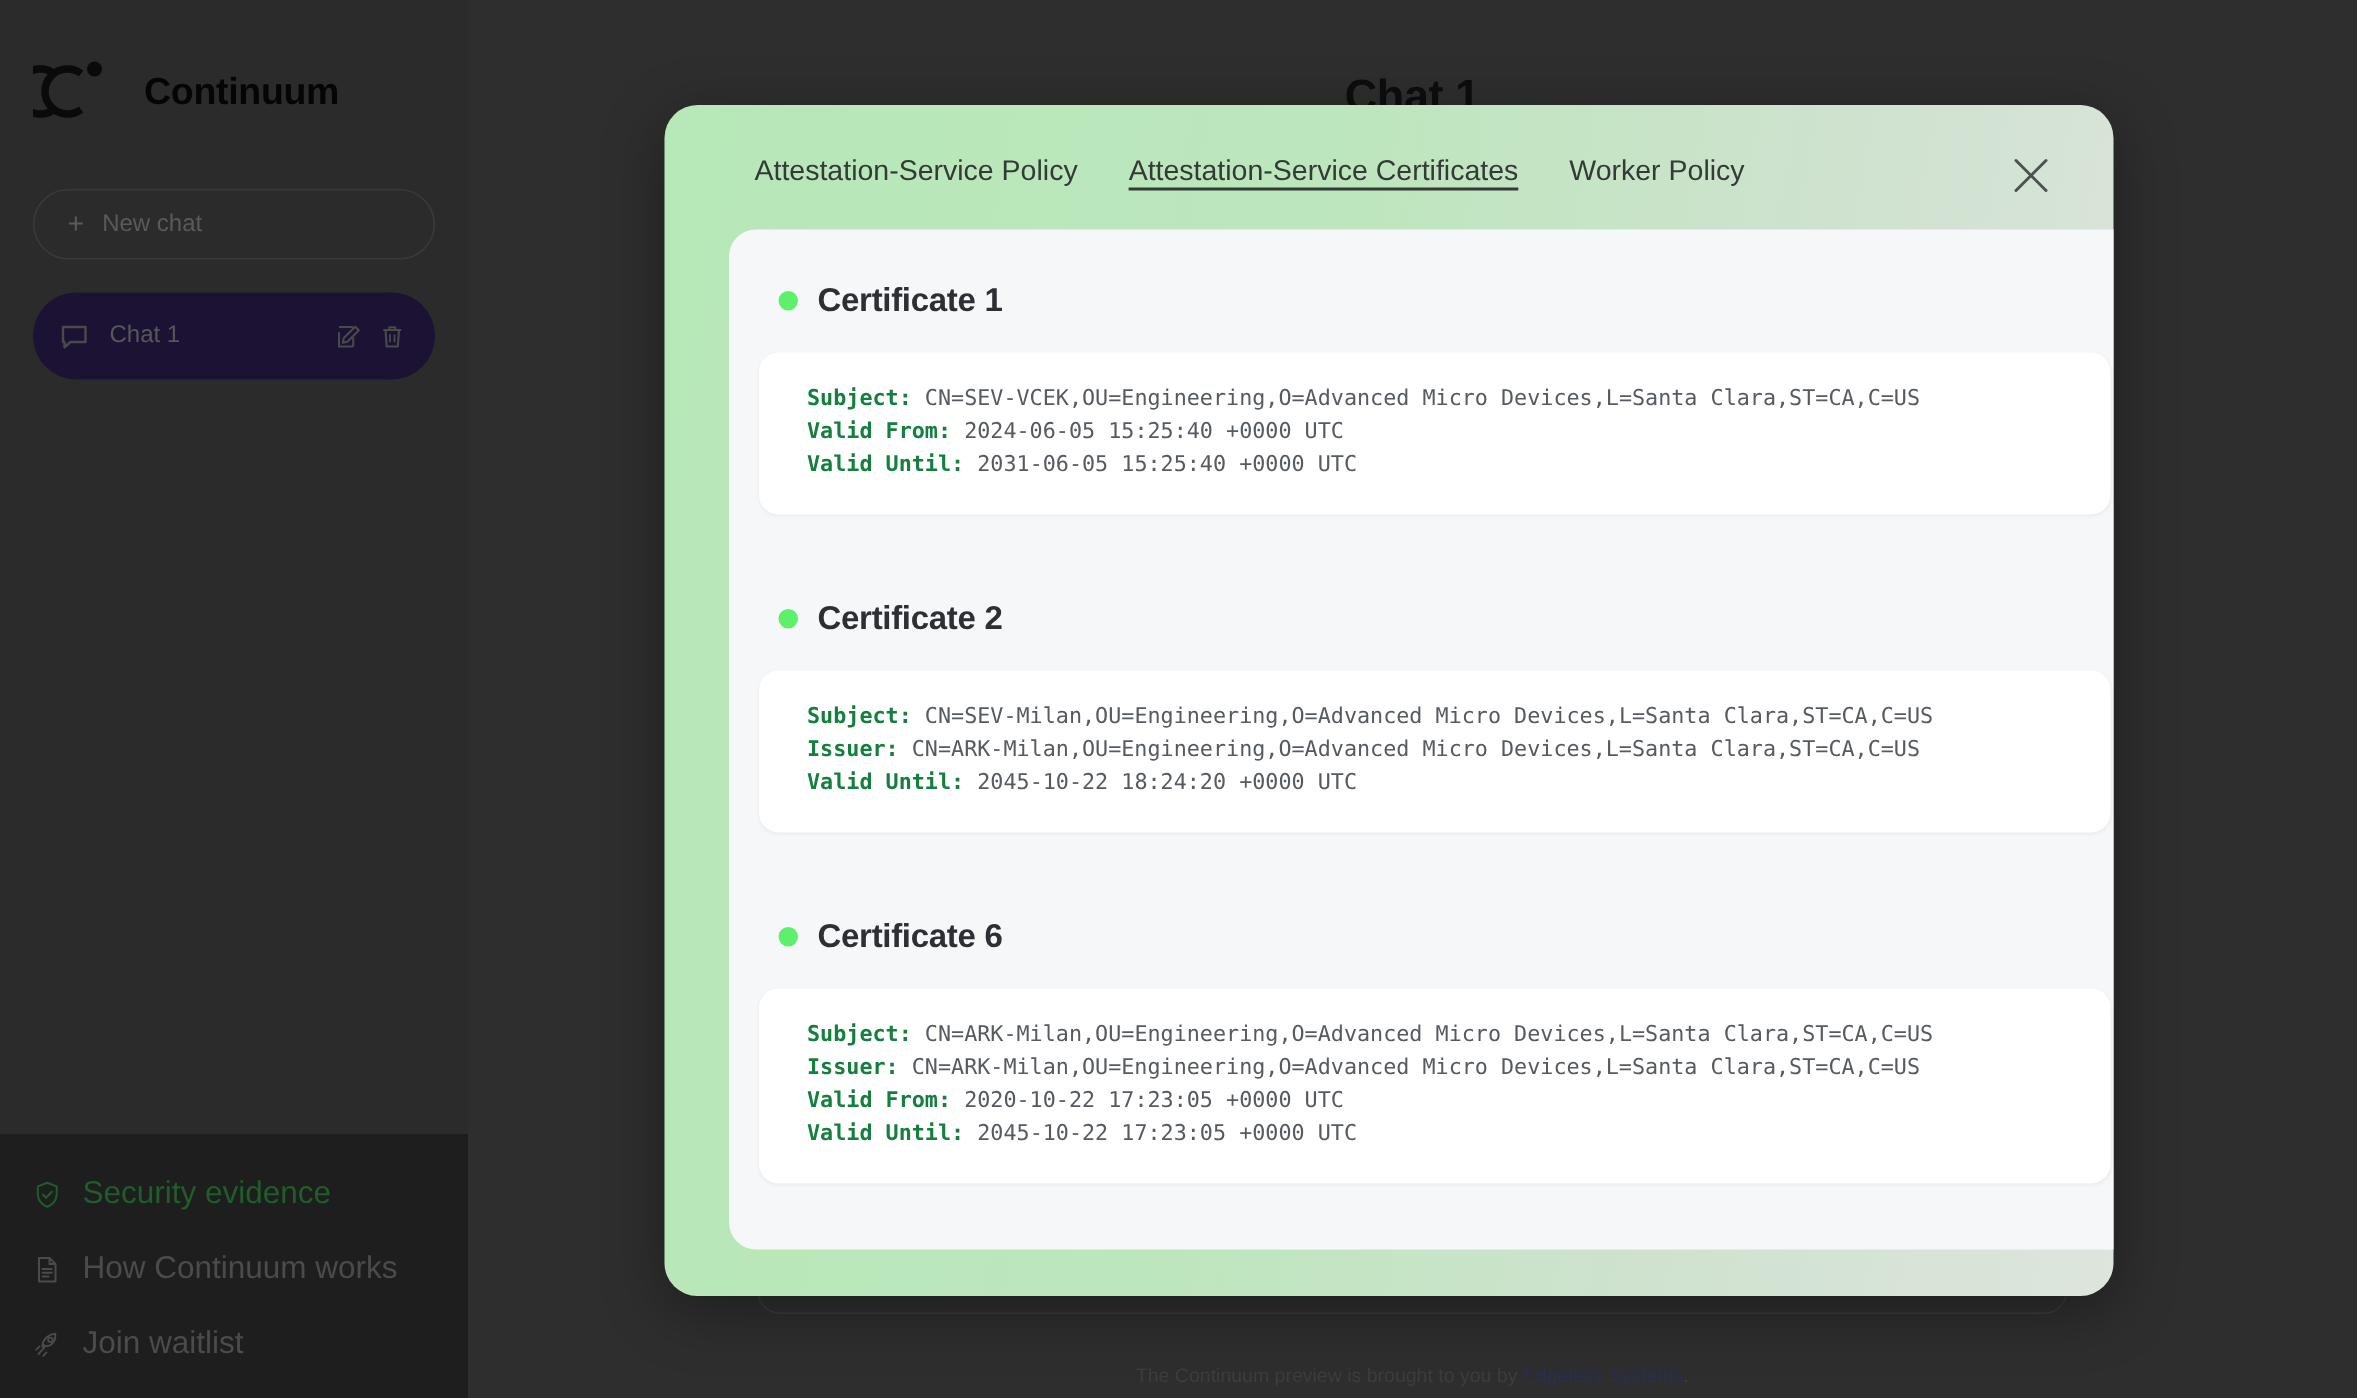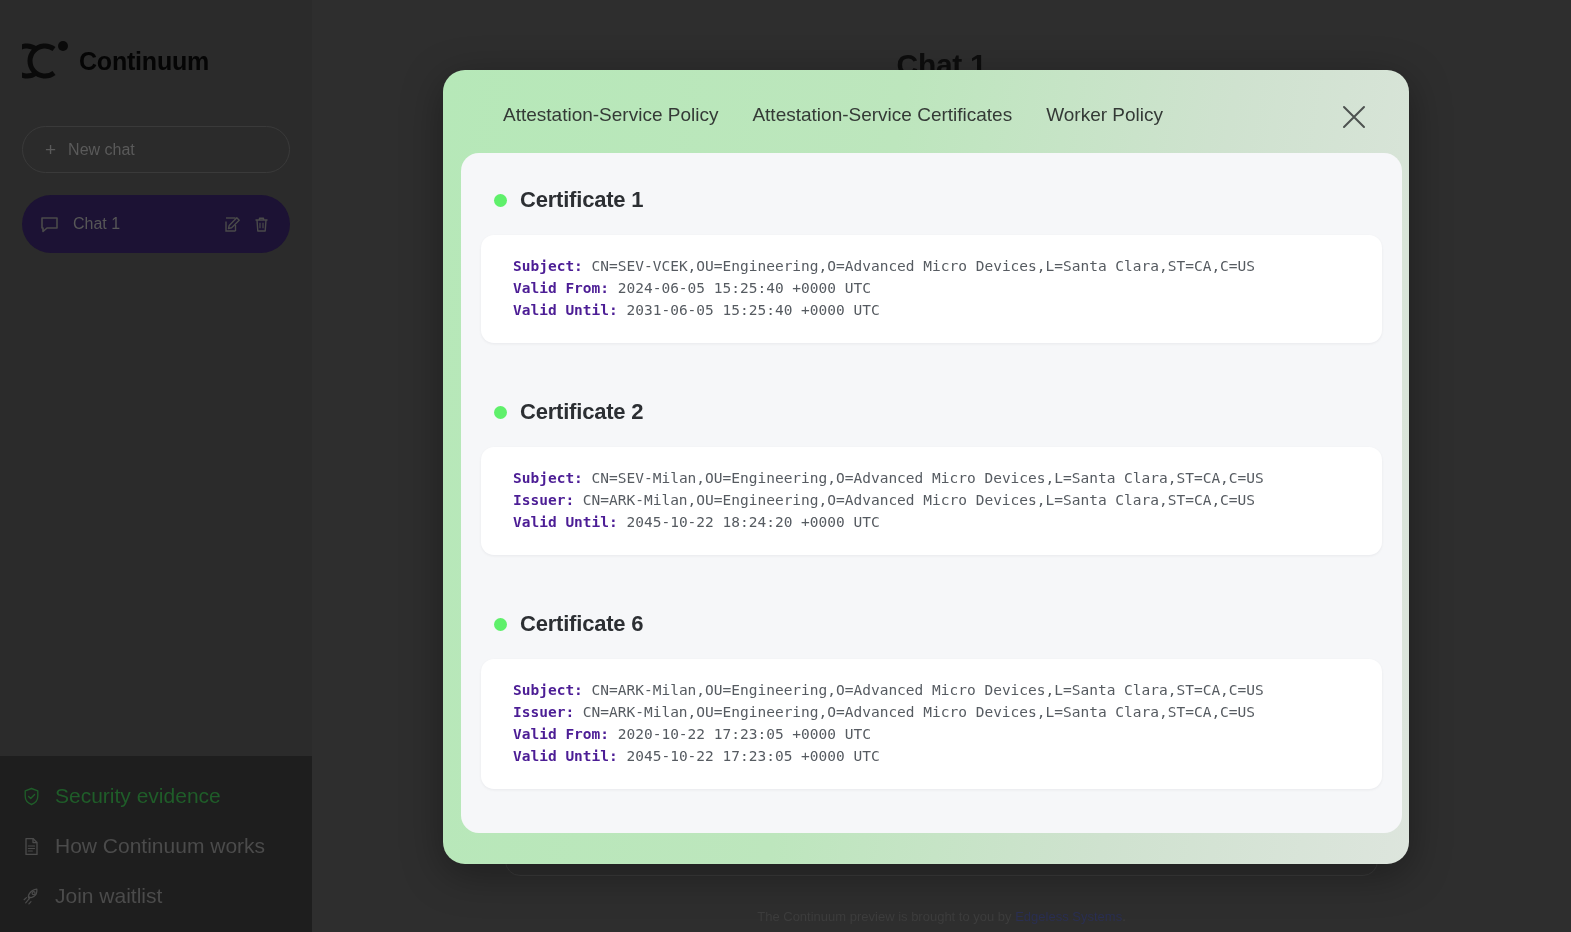--- a/index.html
+++ b/index.html
@@ -27,21 +27,21 @@
     height: 932px;
     background: #2b2b2b;
     display: flex;
     flex-direction: column;
     position: relative;
   }
 
   .brand {
     display: flex;
     align-items: center;
-    gap: 5px;
+    gap: 22px;
     padding: 26px 0 0 22px;
     height: 96px;
   }
   .brand-logo { width: 52px; height: 52px; flex: 0 0 52px; }
   .brand-name {
     font-size: 25px;
     font-weight: 700;
     color: #050505;
     letter-spacing: -0.2px;
   }
@@ -192,34 +192,35 @@
     position: relative;
   }
   .tab {
     font-size: 19px;
     color: #343a36;
     cursor: pointer;
     padding-bottom: 3px;
     white-space: nowrap;
   }
   .tab.active {
+    text-decoration: underline;
     text-underline-offset: 5px;
     text-decoration-thickness: 1.5px;
   }
   .modal-close {
     position: absolute;
     right: 40px;
     top: 32px;
     width: 30px;
     height: 30px;
     cursor: pointer;
   }
 
   .modal-body {
-    margin: 24px 36px 0 18px;
+    margin: 24px 36px 0 43px;
     width: 941px;
     height: 680px;
     background: #f6f7f9;
     border-radius: 18px;
     padding: 34px 0 0 0;
     overflow: hidden;
   }
 
   .cert-block { padding: 0 20px; }
   .cert-block + .cert-block { margin-top: 56px; }
@@ -252,21 +253,21 @@
   }
   .cert-row {
     font-family: "DejaVu Sans Mono", "Liberation Mono", monospace;
     font-size: 14.5px;
     line-height: 22px;
     color: #4a4f55;
     white-space: nowrap;
   }
   .cert-key {
     font-weight: 700;
-    color: #4c1d95;
+    color: #15803d;
   }
   .cert-val { color: #565b61; text-align: right; }
 </style>
 </head>
 <body>
 
 <div class="app">
 
   <aside class="sidebar">
 

